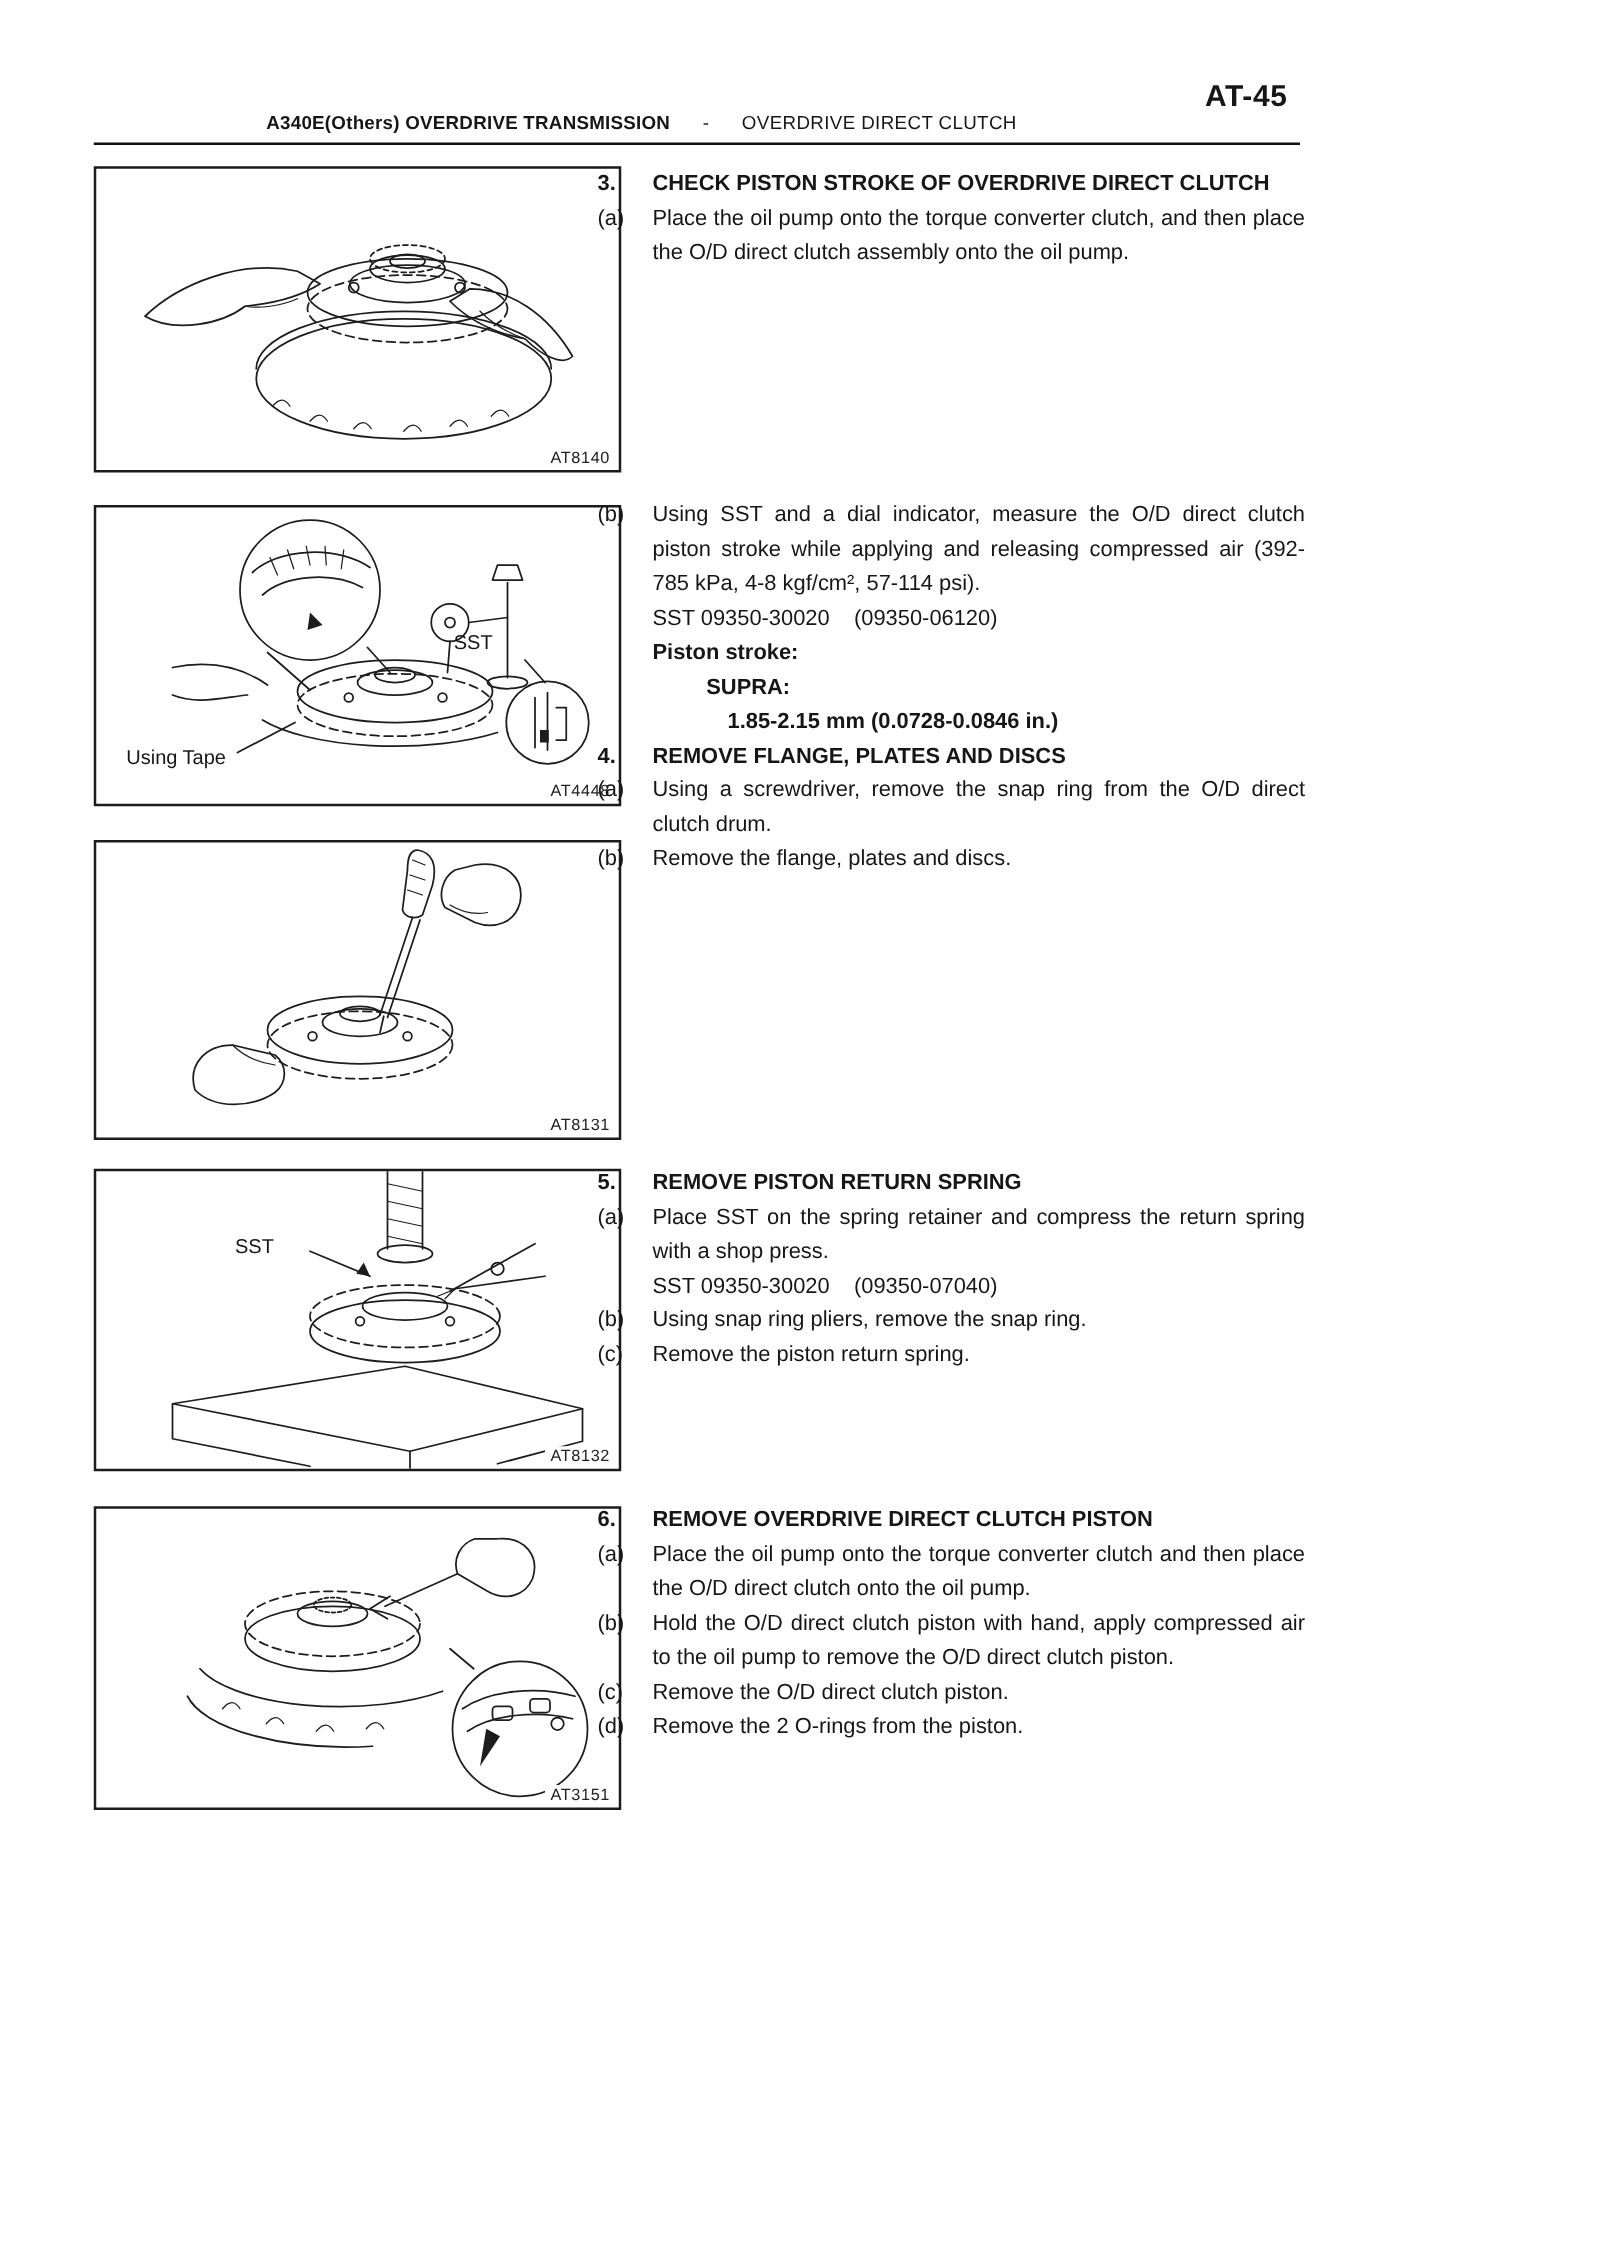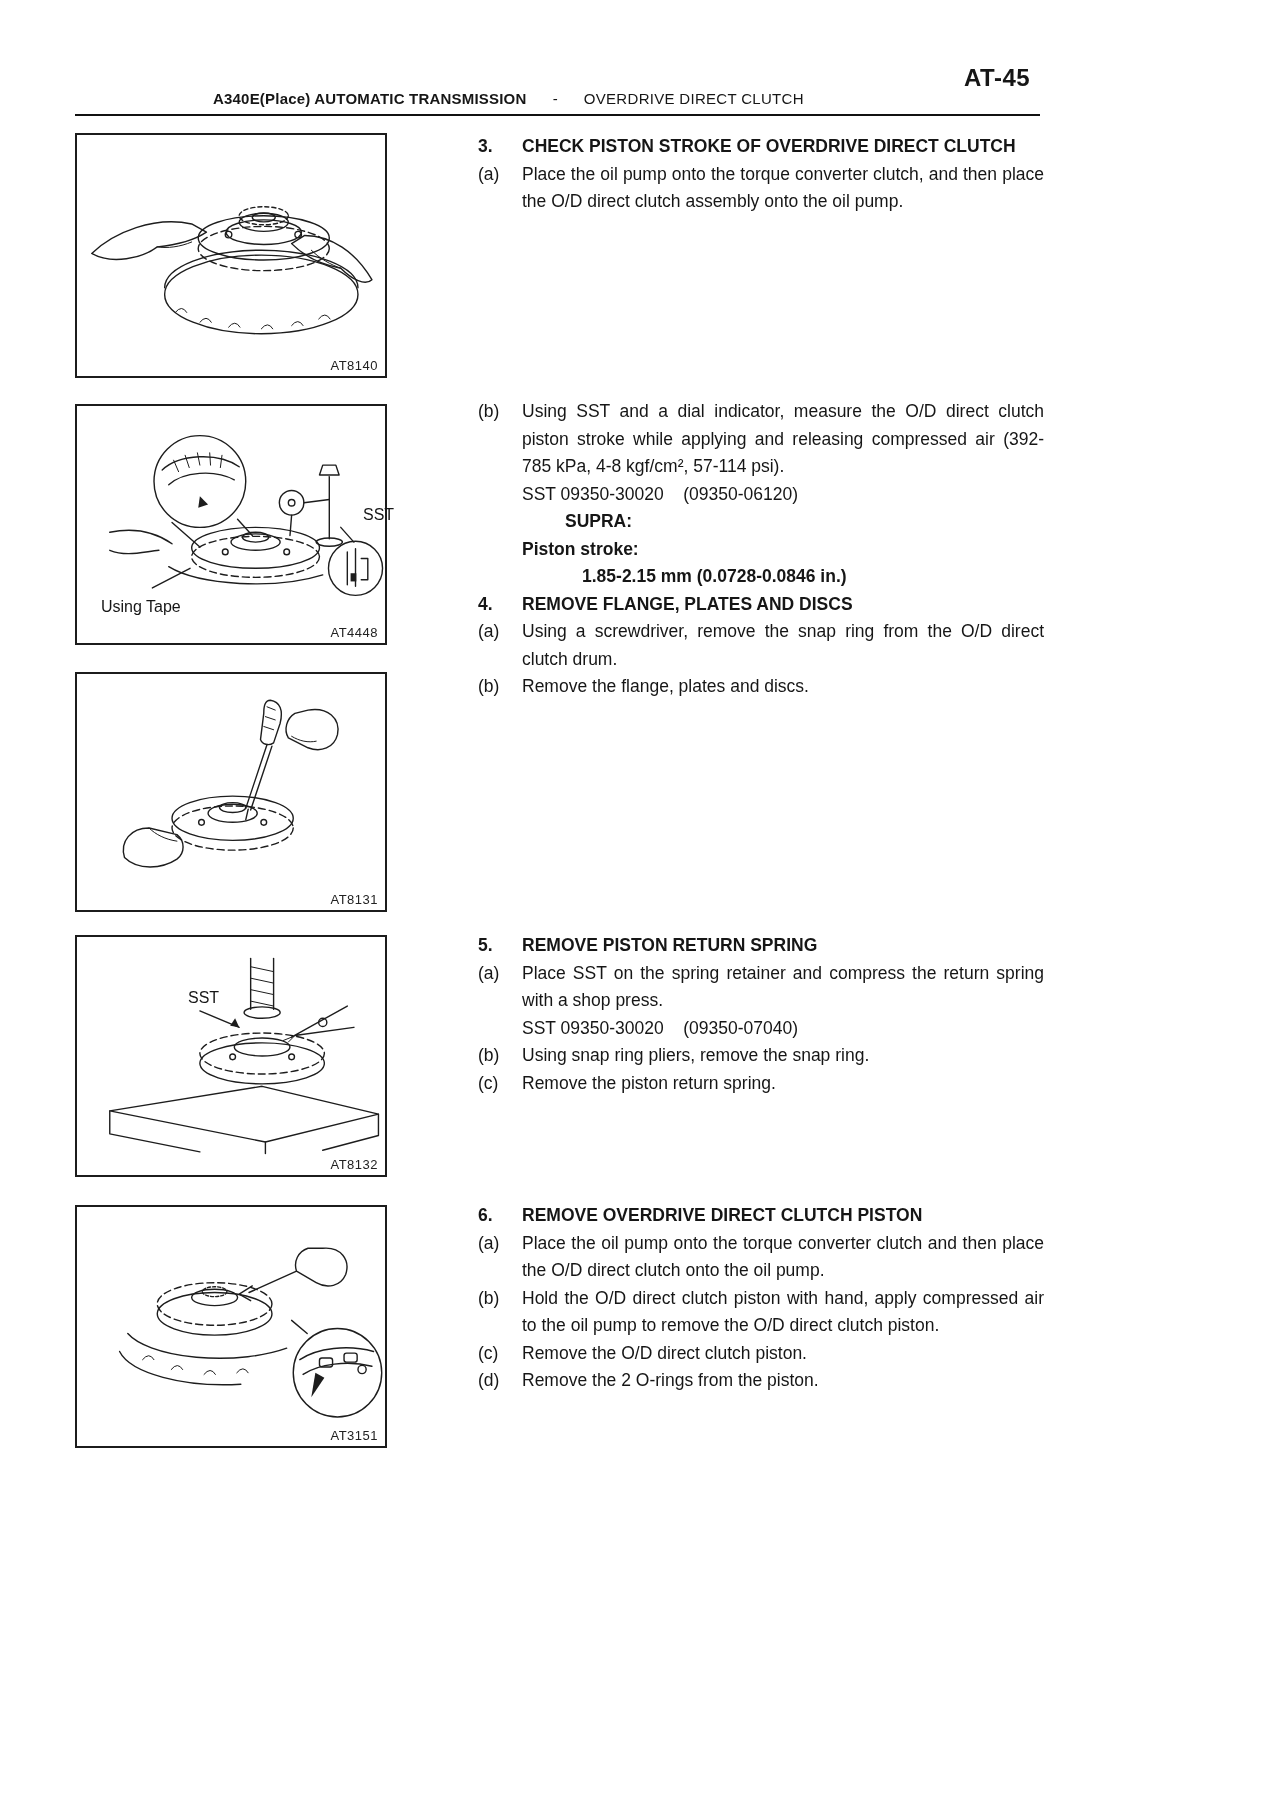--- a/index.html
+++ b/index.html
@@ -11,21 +11,21 @@
   .page-number{position:absolute;top:64px;left:964px;font-size:24px;font-weight:bold;letter-spacing:.5px;}
   .header-row{
     position:absolute;top:90px;left:75px;width:965px;
     border-bottom:2.5px solid #111;padding-bottom:7px;
     font-size:15px;white-space:nowrap;
   }
   .header-left{font-weight:bold;margin-left:138px;letter-spacing:.2px;}
   .header-sep{margin:0 22px;}
   .header-right{letter-spacing:.3px;text-align:center;}
   
-  .figure{position:absolute;left:75px;width:312px;border:2.5px solid #1c1c1c;background:#fff;box-sizing:border-box;}
+  .figure{position:absolute;left:75px;width:422px;border:2.5px solid #1c1c1c;background:#fff;box-sizing:border-box;}
   .figure svg{display:block;width:100%;height:100%;}
   .fig-code{position:absolute;right:7px;bottom:3px;font-size:13px;letter-spacing:.5px;color:#222;background:#fff;padding-left:4px;}
   .fig-label{position:absolute;font-size:16px;color:#161616;text-align:right;}
   
   .text-col{position:absolute;left:478px;width:566px;font-size:17.5px;line-height:27.5px;}
   .step{display:grid;grid-template-columns:44px 1fr;}
   .heading{font-weight:bold;}
   .heading .step-text{text-align:justify;}
   .step-text{text-align:justify;}
   .sub-line{margin-left:44px;white-space:pre-wrap;}
@@ -36,21 +36,21 @@
   svg *{vector-effect:non-scaling-stroke;}
 </style>
 </head>
 <body>
 
 <div class="page">
 
   <div class="page-number">AT-45</div>
 
   <div class="header-row">
-    <span class="header-left">A340E(Place)  AUTOMATIC TRANSMISSION</span>
+    <span class="header-left">A340E(Others)  OVERDRIVE TRANSMISSION</span>
     <span class="header-sep">-</span>
     <span class="header-right">OVERDRIVE DIRECT CLUTCH</span>
   </div>
 
   <div class="figure" style="top:133px;height:245px;">
     <svg viewBox="0 0 376 241" preserveAspectRatio="xMidYMid meet">
       <g stroke="#1d1d1d" fill="none" stroke-width="1.4" stroke-linejoin="round" stroke-linecap="round">
         <ellipse cx="225" cy="168" rx="118" ry="48"></ellipse>
         <path d="M107,160 A118,46 0 0 1 343,160"></path>
         <path d="M120,190 q8,-10 14,0 M150,202 q8,-10 14,0 M185,208 q8,-10 14,0 M225,210 q8,-10 14,0 M262,206 q8,-10 14,0 M295,198 q8,-10 14,0" stroke-width="1"></path>
@@ -195,22 +195,22 @@
       <span class="step-text">Place the oil pump onto the torque converter clutch, and then place the O/D direct clutch assembly onto the oil pump.</span>
     </div>
   </div>
 
   <div class="text-col" style="top:398px;">
     <div class="step">
       <span class="step-label">(b)</span>
       <span class="step-text">Using SST and a dial indicator, measure the O/D direct clutch piston stroke while applying and releasing compressed air (392-785 kPa, 4-8 kgf/cm², 57-114 psi).</span>
     </div>
     <div class="sub-line pre">SST 09350-30020    (09350-06120)</div>
+    <div class="sub-line bold">Piston stroke:</div>
     <div class="sub-line bold indent-1">SUPRA:</div>
-    <div class="sub-line bold">Piston stroke:</div>
     <div class="sub-line bold indent-2">1.85-2.15 mm (0.0728-0.0846 in.)</div>
     <div class="step heading">
       <span class="step-label">4.</span>
       <span class="step-text">REMOVE FLANGE, PLATES AND DISCS</span>
     </div>
     <div class="step">
       <span class="step-label">(a)</span>
       <span class="step-text">Using a screwdriver, remove the snap ring from the O/D direct clutch drum.</span>
     </div>
     <div class="step">

